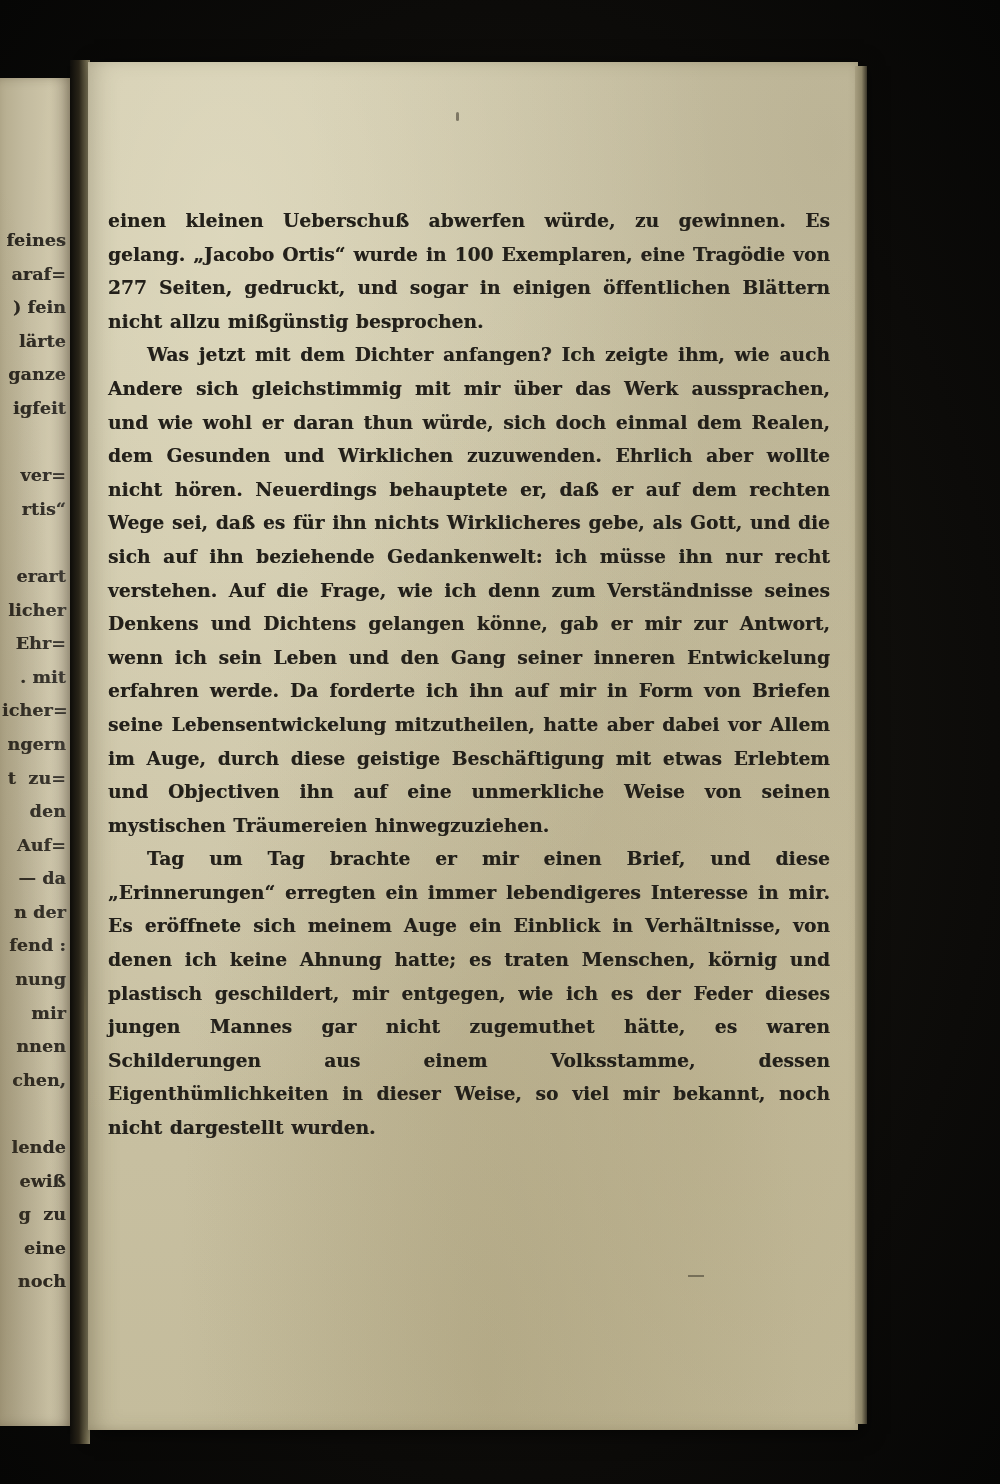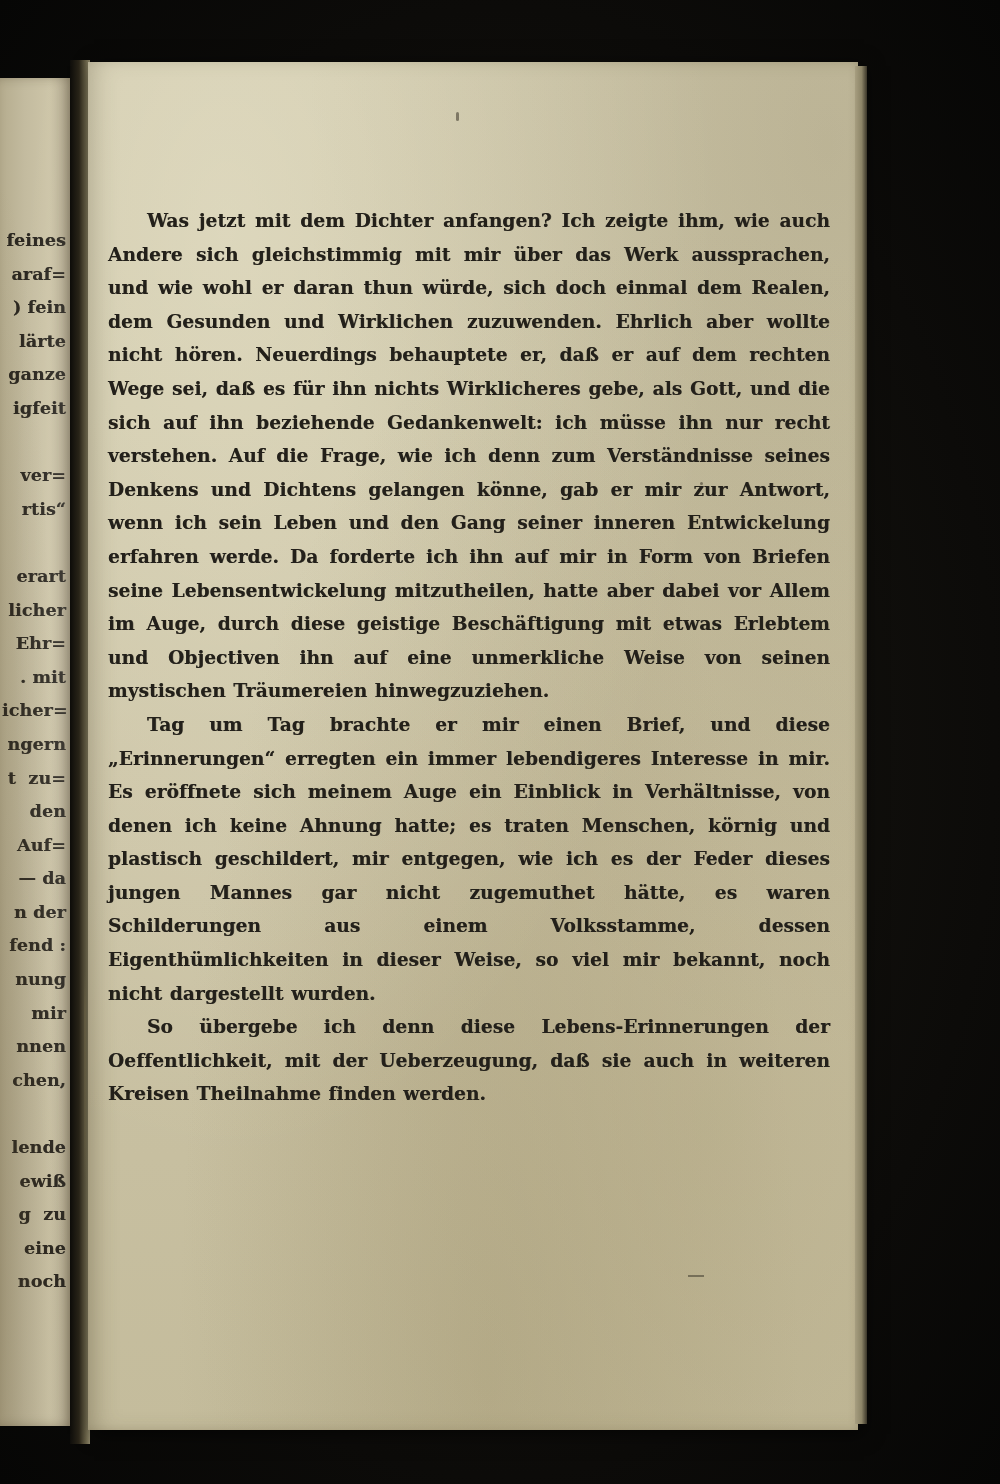--- a/index.html
+++ b/index.html
@@ -217,23 +217,23 @@
 noch</div>
   </div>
 
   <div class="gutter"></div>
 
   <div class="page-sheet">
     <div class="content">
 
 
       <div class="body-text">
+        <p class="fraktur noindent">einen kleinen Ueberschuß abwerfen würde, zu gewinnen. Es gelang. „Jacobo Ortis“ wurde in 100 Exemplaren, eine Tragödie von 277 Seiten, gedruckt, und sogar in einigen öffentlichen Blättern nicht allzu mißgünstig besprochen.</p>
         <p class="fraktur">Was jetzt mit dem Dichter anfangen? Ich zeigte ihm, wie auch Andere sich gleichstimmig mit mir über das Werk aussprachen, und wie wohl er daran thun würde, sich doch einmal dem Realen, dem Gesunden und Wirklichen zuzuwenden. Ehrlich aber wollte nicht hören. Neuerdings behauptete er, daß er auf dem rechten Wege sei, daß es für ihn nichts Wirklicheres gebe, als Gott, und die sich auf ihn beziehende Gedankenwelt: ich müsse ihn nur recht verstehen. Auf die Frage, wie ich denn zum Verständnisse seines Denkens und Dichtens gelangen könne, gab er mir zur Antwort, wenn ich sein Leben und den Gang seiner inneren Entwickelung erfahren werde. Da forderte ich ihn auf mir in Form von Briefen seine Lebensentwickelung mitzutheilen, hatte aber dabei vor Allem im Auge, durch diese geistige Beschäftigung mit etwas Erlebtem und Objectiven ihn auf eine unmerkliche Weise von seinen mystischen Träumereien hinwegzuziehen.</p>
         <p class="fraktur">Tag um Tag brachte er mir einen Brief, und diese „Erinnerungen“ erregten ein immer lebendigeres Interesse in mir. Es eröffnete sich meinem Auge ein Einblick in Verhältnisse, von denen ich keine Ahnung hatte; es traten Menschen, körnig und plastisch geschildert, mir entgegen, wie ich es der Feder dieses jungen Mannes gar nicht zugemuthet hätte, es waren Schilderungen aus einem Volksstamme, dessen Eigenthümlichkeiten in dieser Weise, so viel mir bekannt, noch nicht dargestellt wurden.</p>
-        <p class="fraktur">So übergebe ich denn diese Lebens-Erinnerungen der Oeffentlichkeit, mit der Ueberzeugung, daß sie auch in weiteren Kreisen Theilnahme finden werden.</p>
       </div>
 
       <span class="speck" style="left:368px; top:50px; width:3px; height:9px; border-radius:2px;"></span>
       <span class="speck" style="left:612px; top:420px; width:3px; height:3px;"></span>
       <span class="dash" style="left:600px; top:1213px; width:16px;"></span>
       <div class="crease" style="left:-4px; top:910px; height:210px;"></div>
     </div>
   </div>
 
   <div class="page-edge"></div>

